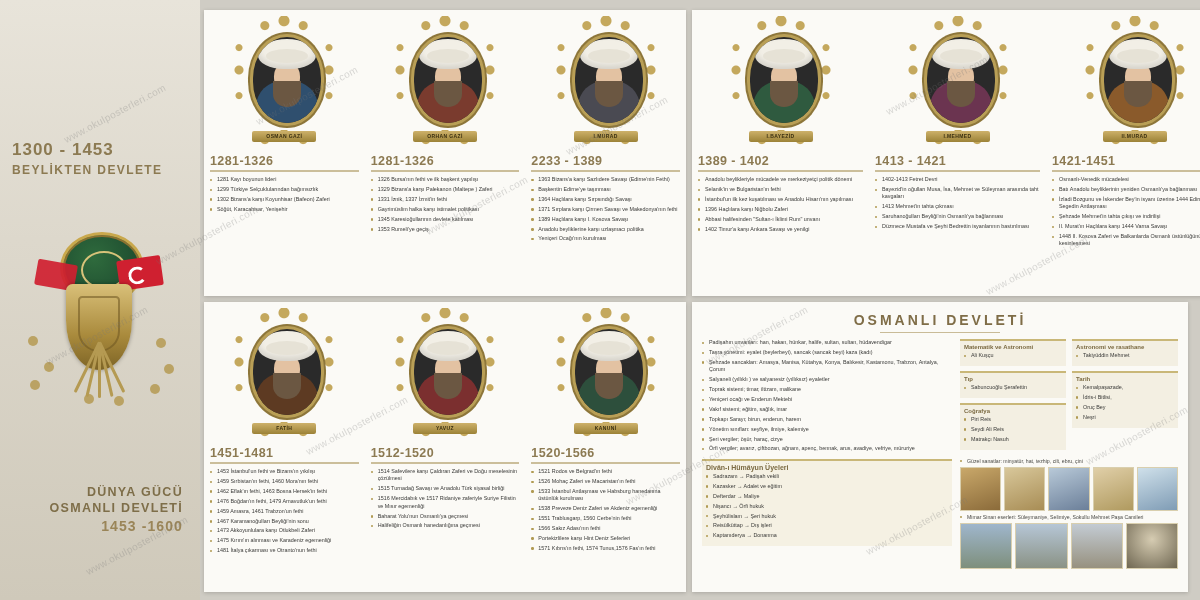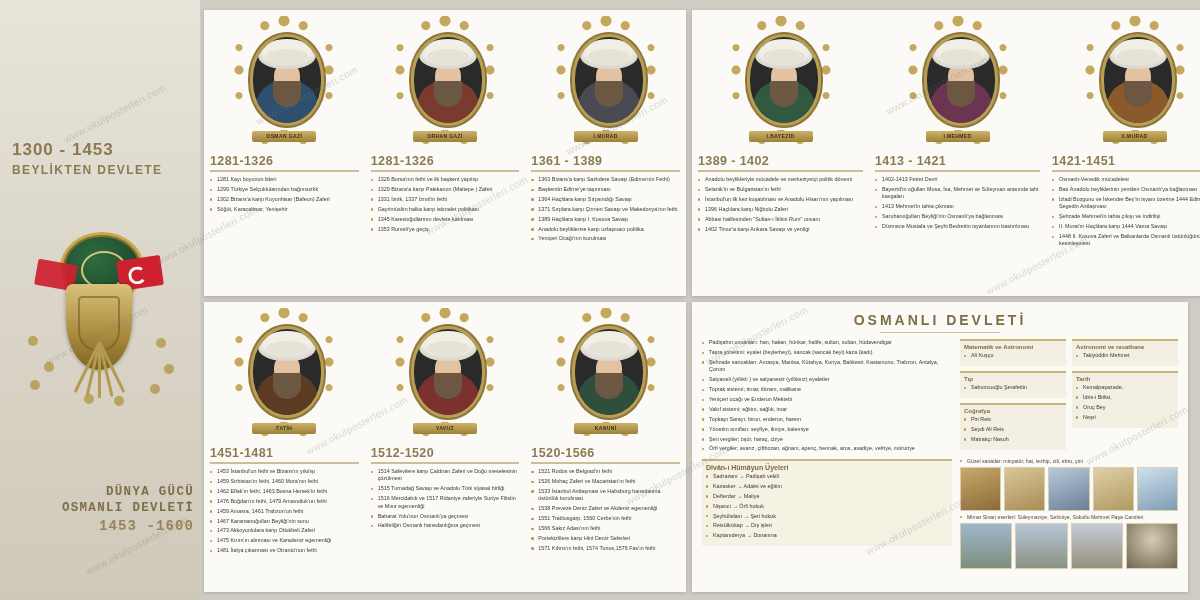--- a/index.html
+++ b/index.html
@@ -19,21 +19,21 @@
   .left-title{
     position:absolute;left:12px;top:140px;width:180px;text-align:left;
   }
   .left-title .yrs{
     font-size:17px;font-weight:bold;color:#8c7a52;letter-spacing:1px;
   }
   .left-title .sub{
     font-size:12px;font-weight:bold;color:#8c7a52;letter-spacing:1.4px;margin-top:3px;
   }
   .left-bottom{
-    position:absolute;left:12px;bottom:66px;width:182px;text-align:right;font-family:Liberation Mono, monospace;
+    position:absolute;left:1px;bottom:66px;width:182px;text-align:right;
   }
   .left-bottom .l1,.left-bottom .l2{
     font-size:12.5px;font-weight:bold;color:#7e6e49;letter-spacing:1.3px;line-height:16px;
   }
   .left-bottom .l3{
     font-size:14px;font-weight:bold;color:#9a8558;letter-spacing:1.1px;margin-top:2px;
   }
   
   .emblem{
     position:absolute;left:14px;top:222px;width:172px;height:190px;
@@ -328,21 +328,21 @@
                   <div class="f-body" style="background:#4a4a52"></div>
                   <div class="f-head"></div>
                     <div class="f-beard"></div>
                   <div class="f-turban"></div>
                 </div>
               </div>
               <div class="nameplate">I.MURAD</div>
             </div>
           </div>
           <div class="yearbar">
-              <div class="yr">1361 - 1389</div>
+              <div class="yr">2233 - 1389</div>
               <div class="rule"></div>
             </div>
           <ul class="bullets">
             <li>1363 Bizans'a karşı Sazlıdere Savaşı (Edirne'nin Fethi)</li>
             <li>Başkentin Edirne'ye taşınması</li>
             <li>1364 Haçlılara karşı Sırpsındığı Savaşı</li>
             <li>1371 Sırplara karşı Çirmen Savaşı ve Makedonya'nın fethi</li>
             <li>1389 Haçlılara karşı I. Kosova Savaşı</li>
             <li>Anadolu beyliklerine karşı uzlaşmacı politika</li>
             <li>Yeniçeri Ocağı'nın kurulması</li>

